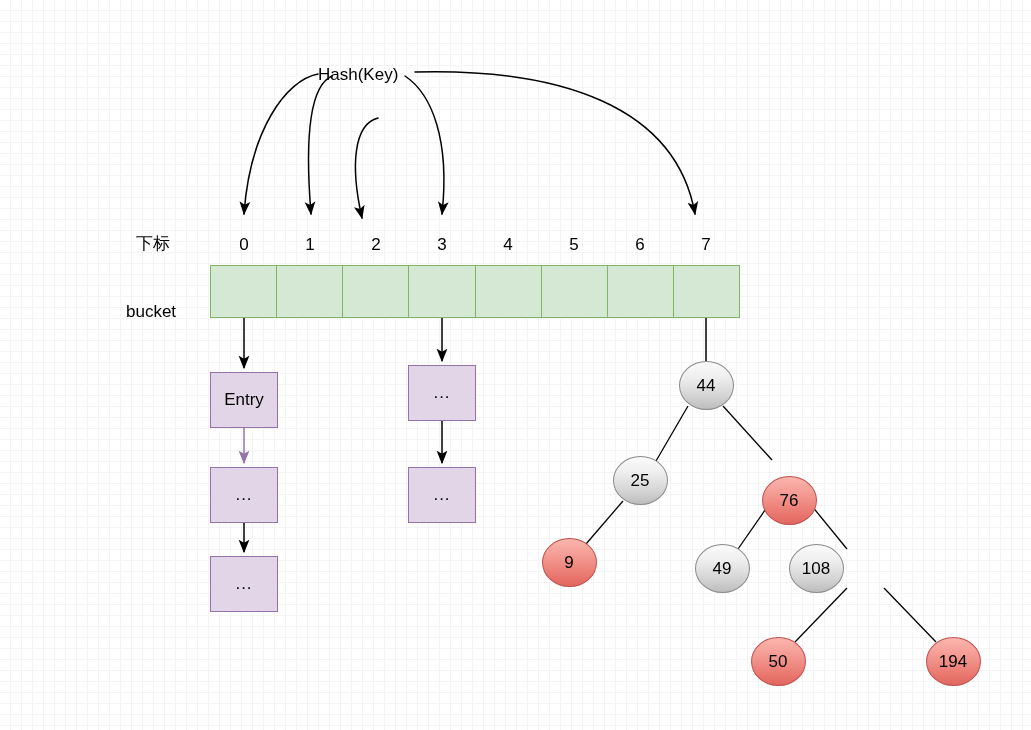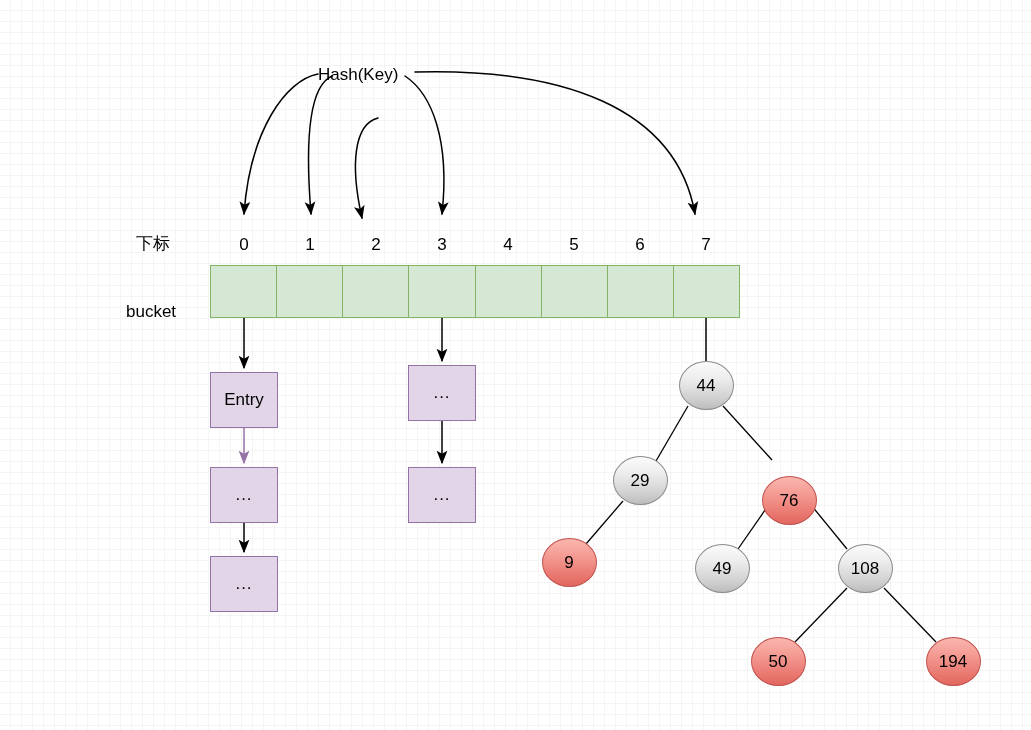--- a/index.html
+++ b/index.html
@@ -216,22 +216,22 @@
     <div class="entry-box dots" style="left:210px; top:556px">...</div>
   </div>
 
   <div>
     <div class="entry-box dots" style="left:408px; top:365px">...</div>
     <div class="entry-box dots" style="left:408px; top:467px">...</div>
   </div>
 
   <div>
     <div class="tree-node black-node" style="left:706px; top:385px">44</div>
-    <div class="tree-node black-node" style="left:640px; top:480px">29</div>
+    <div class="tree-node black-node" style="left:640px; top:480px">25</div>
     <div class="tree-node red-node" style="left:789px; top:500px">76</div>
     <div class="tree-node red-node" style="left:569px; top:562px">9</div>
     <div class="tree-node black-node" style="left:722px; top:568px">49</div>
-    <div class="tree-node black-node" style="left:865px; top:568px">108</div>
+    <div class="tree-node black-node" style="left:816px; top:568px">108</div>
     <div class="tree-node red-node" style="left:778px; top:661px">50</div>
     <div class="tree-node red-node" style="left:953px; top:661px">194</div>
   </div>
 
 </div>
 
 </body></html>

